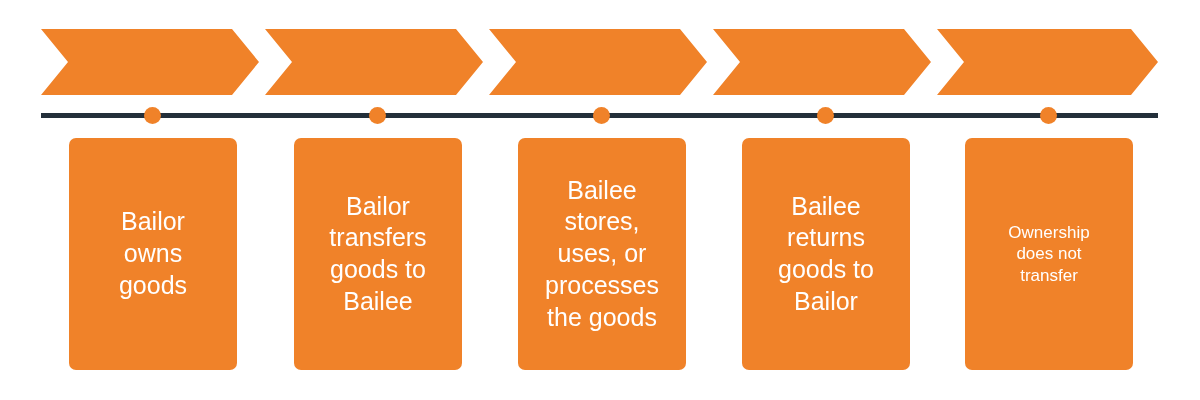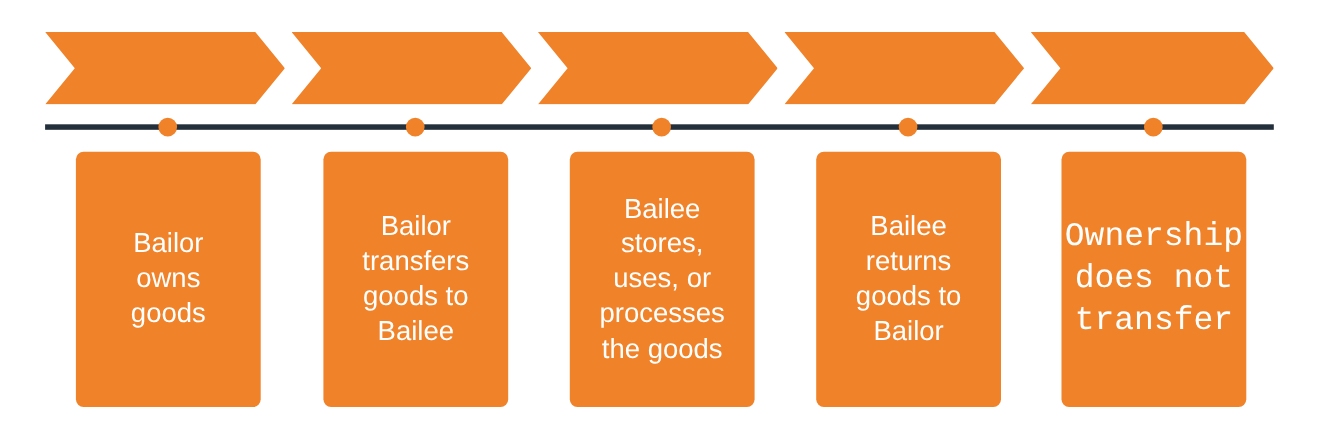--- a/index.html
+++ b/index.html
@@ -117,18 +117,18 @@
 processes
 the goods</span>
   </div>
   <div class="card" style="left: 742px; width: 168px;">
     <span class="card-label" style="font-size: 25px;">Bailee
 returns
 goods to
 Bailor</span>
   </div>
   <div class="card" style="left: 965px; width: 168px;">
-    <span class="card-label" style="font-size: 30px; font-family: Liberation Mono, monospace;">Ownership
+    <span class="card-label" style="font-size: 17px;">Ownership
 does not
 transfer</span>
   </div>
 
 </div>
 
 </body></html>

